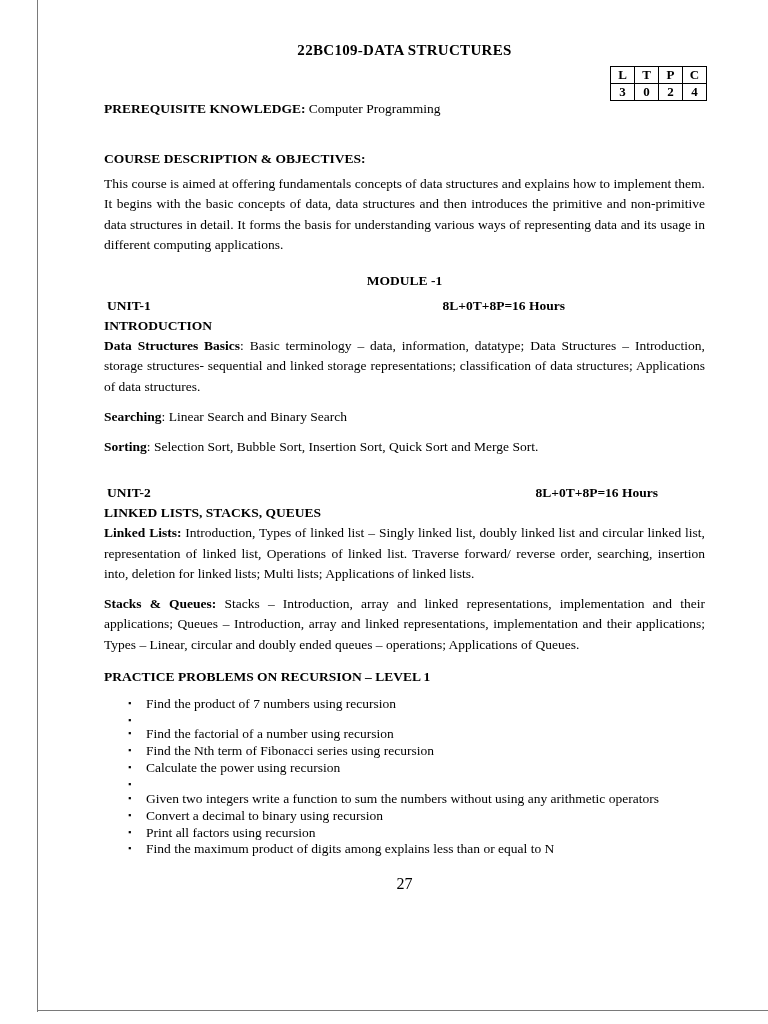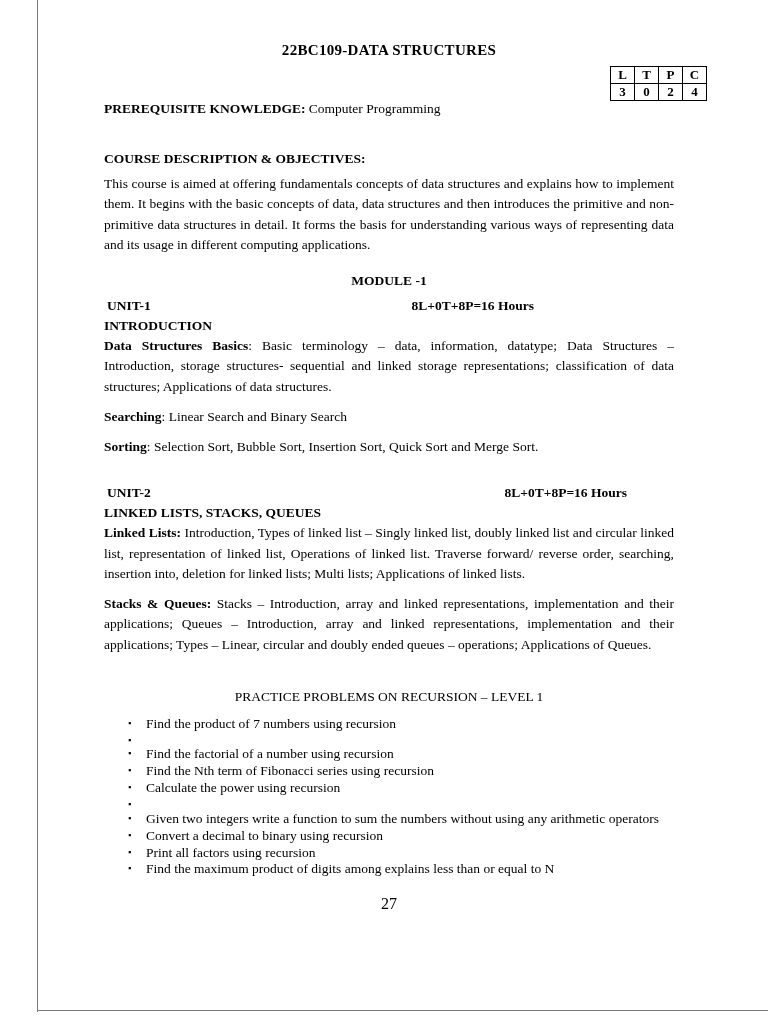--- a/index.html
+++ b/index.html
@@ -14,21 +14,21 @@
     overflow: hidden;
   }
   .border-left {
     position: absolute; left: 37px; top: 0; bottom: 12px; width: 1px; background: #7a7a7a;
   }
   .border-bottom {
     position: absolute; left: 37px; right: 0; bottom: 13px; height: 1px; background: #7a7a7a;
   }
   .content {
     position: relative;
-    padding: 42px 94px 0 104px;
+    padding: 42px 63px 0 104px;
   }
   .doc-title {
     text-align: center;
     font-weight: bold;
     font-size: 15px;
     letter-spacing: 0.3px;
   }
   table.ltpc {
     position: absolute;
     top: 66px;
@@ -63,21 +63,21 @@
     margin-top: 9px;
     padding-left: 3px;
   }
   .unit-hours { margin-left: auto; }
   .hours-gap-1 { margin-right: 140px; }
   .hours-gap-2 { margin-right: 47px; }
   .unit-title { font-weight: bold; margin-top: 4px; }
   .topic { text-align: justify; line-height: 1.5; margin-top: 10px; }
   .topic.first { margin-top: 2px; }
   .unit2-block { margin-top: 28px; }
-  .practice-heading { font-weight: normal; margin-top: 34px; text-align: center; }
+  .practice-heading { font-weight: bold; margin-top: 14px; }
   ul.bullets {
     list-style: none;
     margin: 11px 0 0 0;
     padding: 0 0 0 24px;
   }
   ul.bullets li {
     display: flex;
     line-height: 1.18;
     margin: 0 0 1px 0;
   }

